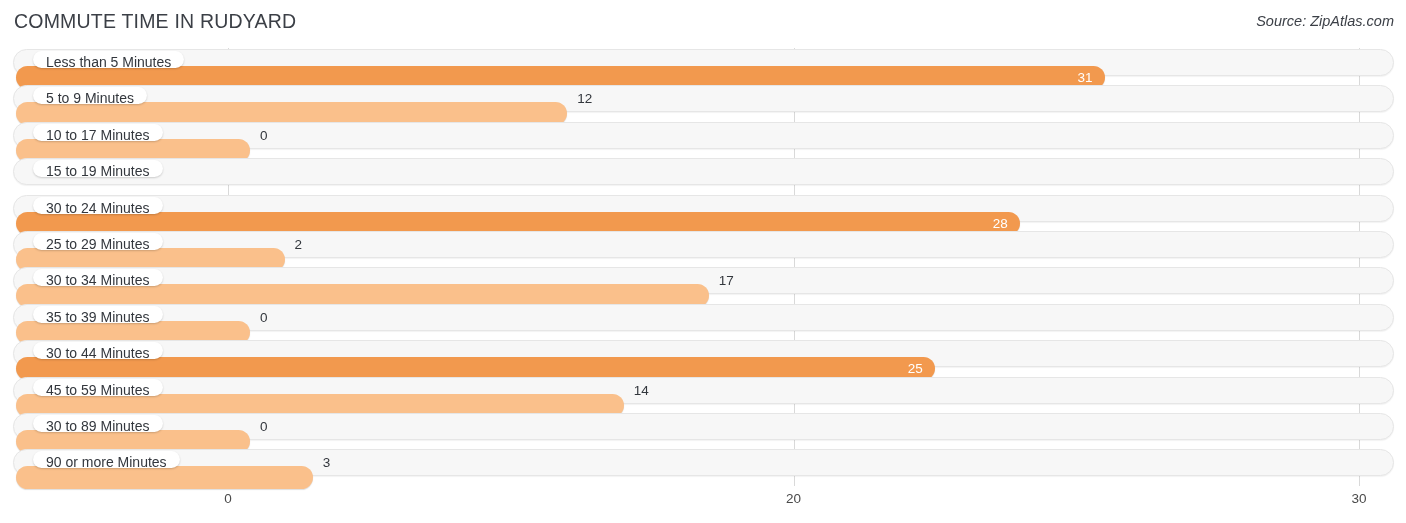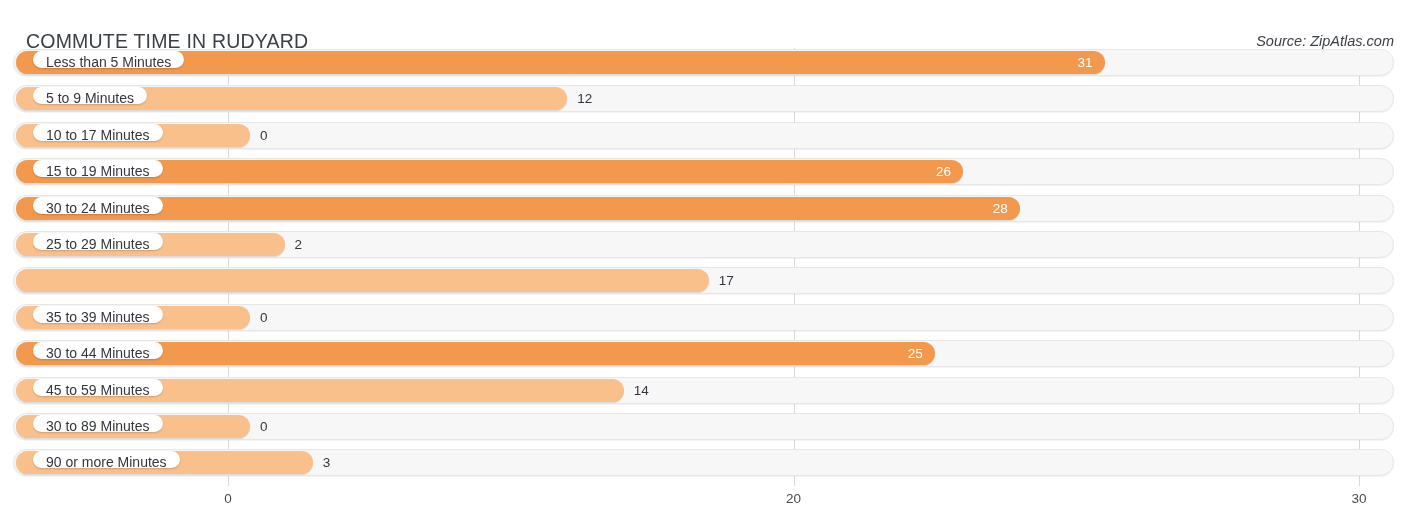--- a/index.html
+++ b/index.html
@@ -17,23 +17,22 @@
   }
   .chart-root {
     position: relative;
     width: 1406px;
     height: 523px;
     box-sizing: border-box;
   }
   
   .header {
     position: absolute;
-    top: 0; left: 12px; right: 0;
+    top: 0; left: 0; right: 0;
     height: 46px;
-    margin-top: 20px;
   }
   .chart-title {
     position: absolute;
     left: 14px;
     top: 10px;
     font-size: 19.5px;
     font-weight: 400;
     letter-spacing: 0.2px;
     color: #3b3f46;
     white-space: nowrap;
@@ -85,21 +84,21 @@
     width: 1381px;
     background: #f7f7f7;
     border: 1px solid #e6e6e6;
     border-radius: 14px;
     box-sizing: border-box;
     box-shadow: 0 1px 1px rgba(0,0,0,0.05);
   }
   .bar {
     position: absolute;
     left: 16px;
-    top: 5px;
+    top: 20px;
     height: 23px;
     border-radius: 12px;
     box-shadow: 0 1px 1px rgba(0,0,0,0.13);
   }
   .bar.strong { background: #f2994e; }
   .bar.light  { background: #fac08b; }
   .bar-value-in {
     position: absolute;
     right: 12px;
     top: 0;
@@ -177,42 +176,40 @@
           <div class="cat-pill">5 to 9 Minutes</div>
         </div>
         <div class="row">
           <div class="track"></div>
           <div class="bar light" style="width: 234px;"></div>
           <div class="bar-value-out" style="left: 260px;">0</div>
           <div class="cat-pill">10 to 17 Minutes</div>
         </div>
         <div class="row">
           <div class="track"></div>
-          <div class="bar strong" style="width: 947.15px;">
-            <span class="bar-value-in">26</span>
-          </div>
           <div class="cat-pill">15 to 19 Minutes</div>
         </div>
         <div class="row">
           <div class="track"></div>
           <div class="bar strong" style="width: 1003.7px;">
             <span class="bar-value-in">28</span>
           </div>
           <div class="cat-pill">30 to 24 Minutes</div>
         </div>
         <div class="row">
           <div class="track"></div>
           <div class="bar light" style="width: 268.55px;"></div>
           <div class="bar-value-out" style="left: 294.55px;">2</div>
           <div class="cat-pill">25 to 29 Minutes</div>
         </div>
         <div class="row">
           <div class="track"></div>
           <div class="bar light" style="width: 692.675px;"></div>
           <div class="bar-value-out" style="left: 718.675px;">17</div>
+          <div class="cat-pill">30 to 34 Minutes</div>
         </div>
         <div class="row">
           <div class="track"></div>
           <div class="bar light" style="width: 234px;"></div>
           <div class="bar-value-out" style="left: 260px;">0</div>
           <div class="cat-pill">35 to 39 Minutes</div>
         </div>
         <div class="row">
           <div class="track"></div>
           <div class="bar strong" style="width: 918.875px;">

